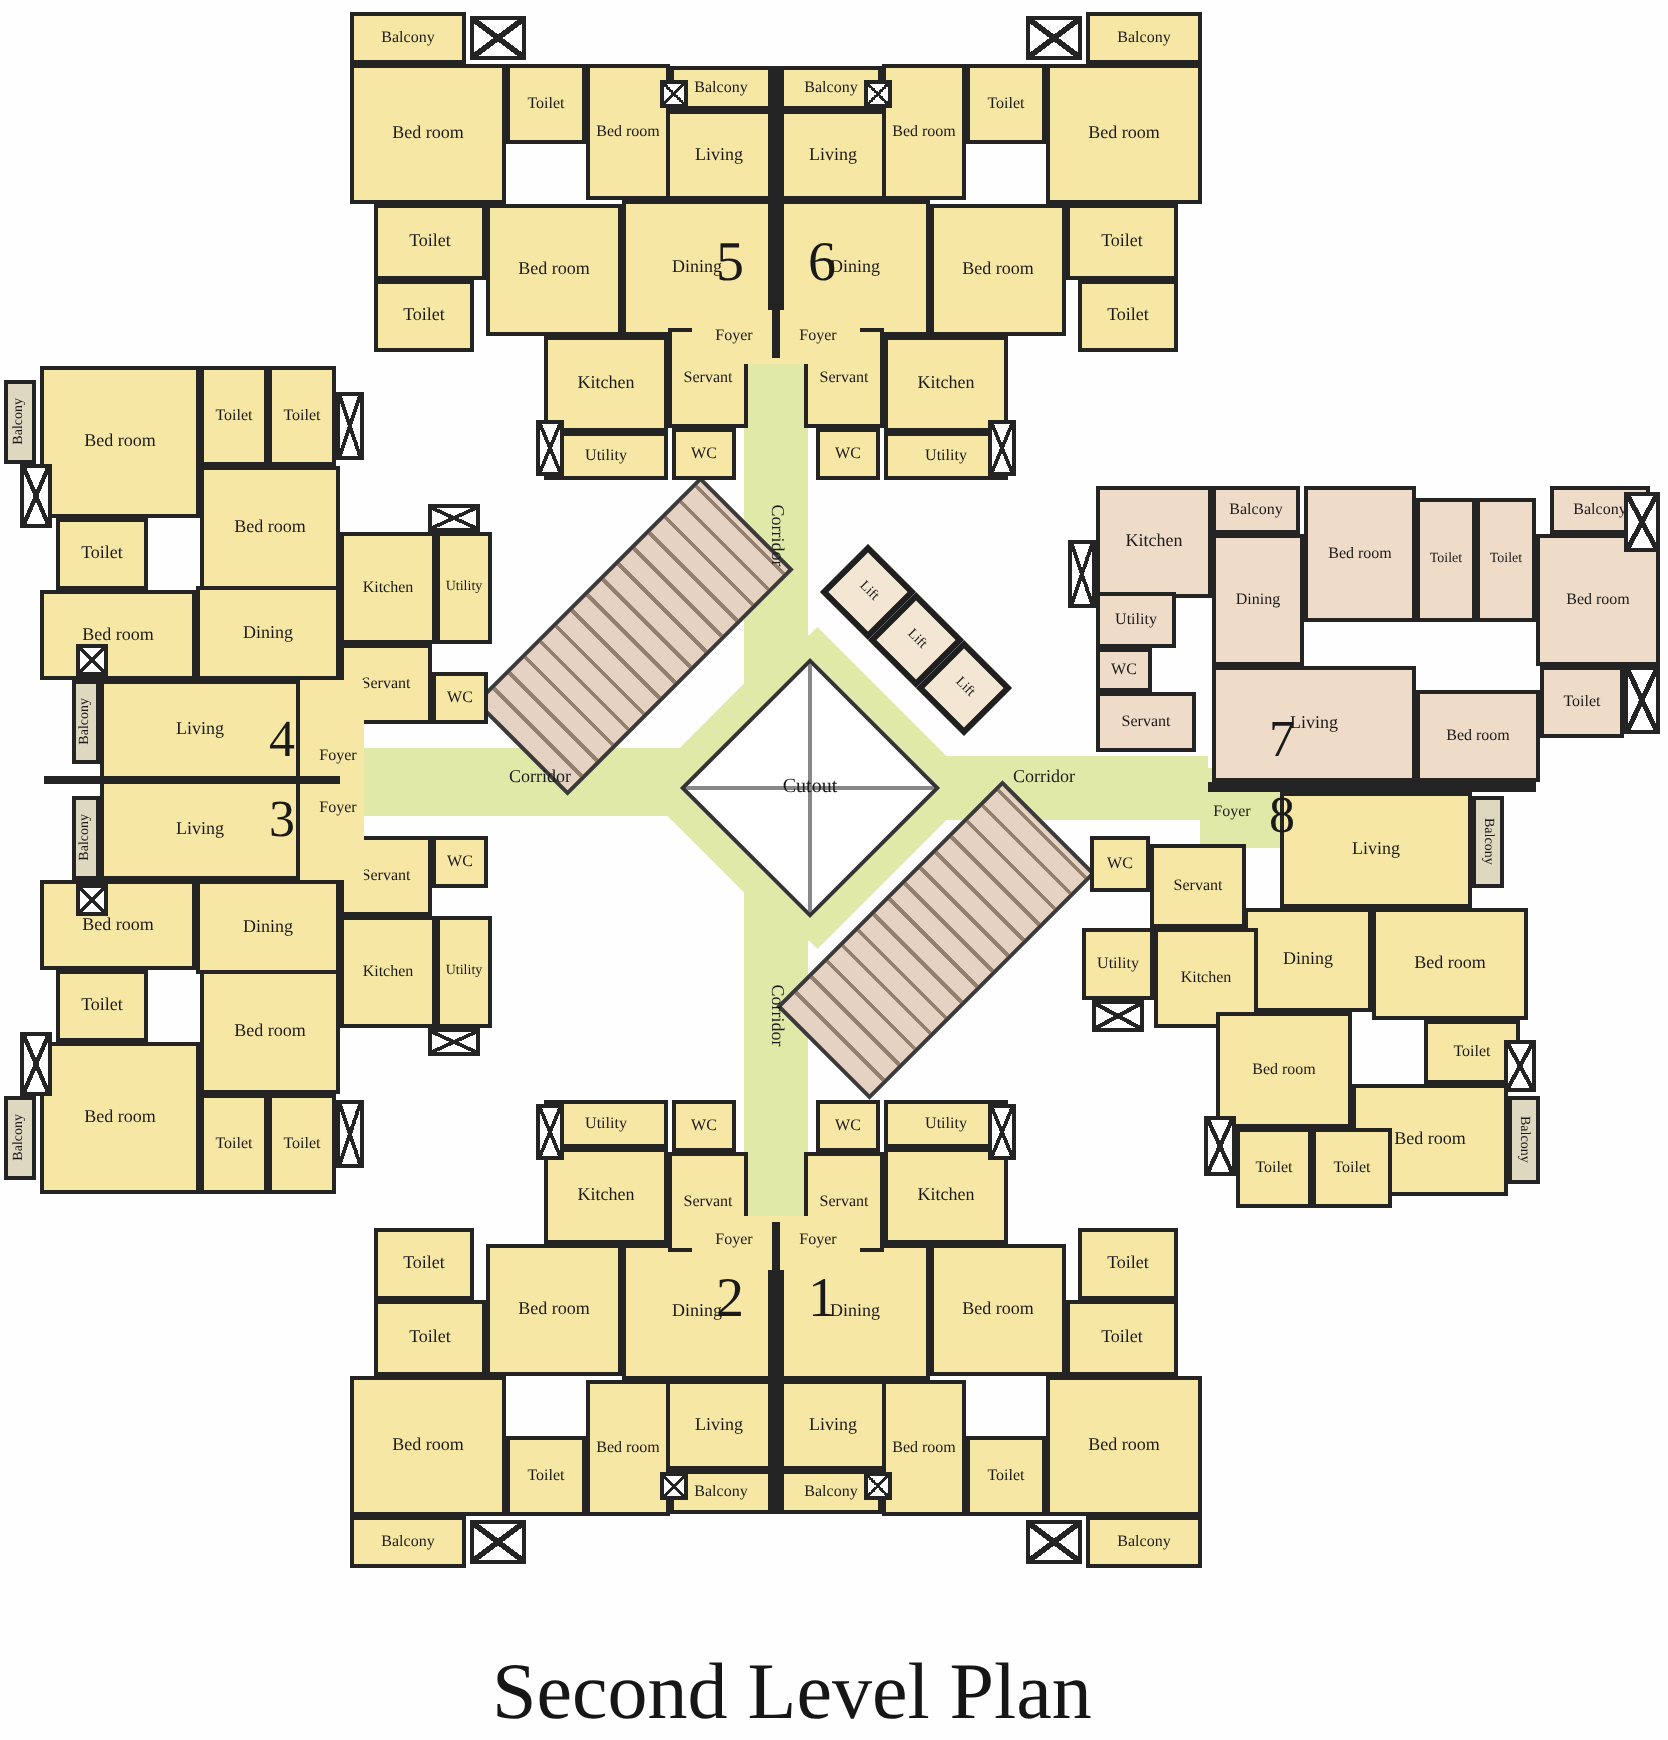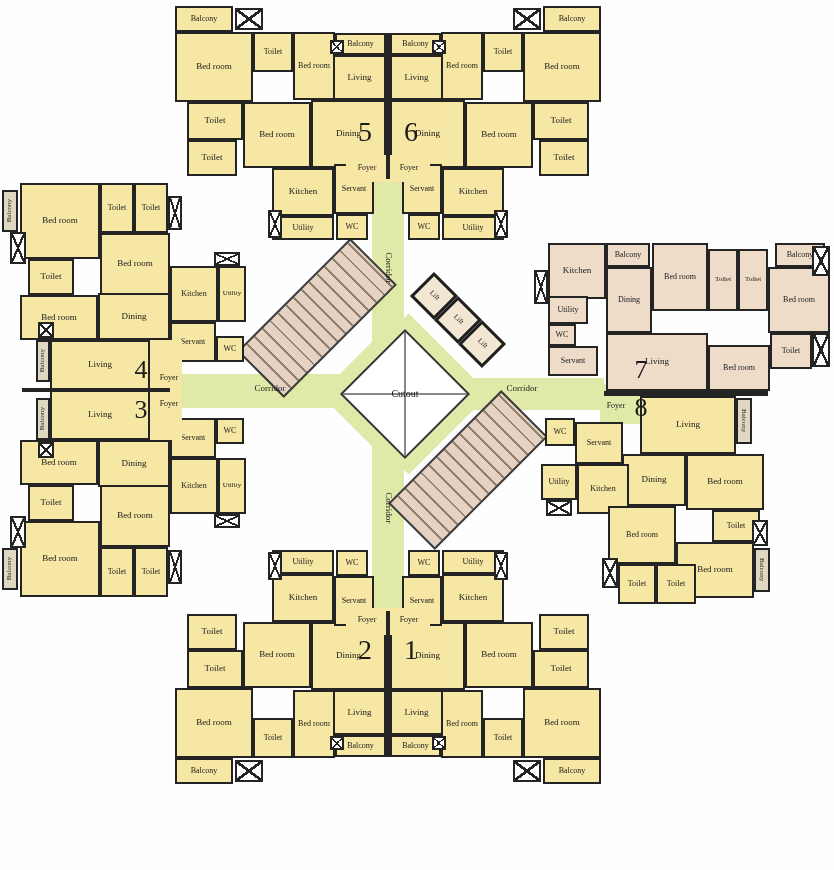--- a/index.html
+++ b/index.html
@@ -30,20 +30,21 @@
       linear-gradient(-45deg, transparent 49.2%, #888 49.2%, #888 50.8%, transparent 50.8%),
       #fff;}
   .title-part{position:absolute;color:#161616;}
   #title-tower{left:85px;top:812px;font-size:40px;}
   #title-plan{left:246px;top:822px;font-size:40px;}
 </style>
 </head>
 <body>
 
 <div id="plan" style="--yellow: #F7E7A4; --pink: #EEDCC9; --green: #E1E9A9; --bal: #DFD8C0; --wall: #242424; --stairf: #E6D2C2; --stairl: #94806E; --lift: #F3E7D4;">
+  <span class="title-part" id="title-plan">Second Level Plan</span>
 <div class="el f-g" style="left: 372px; top: 182px; width: 32px; height: 196px;"></div>
     <div class="el f-g" style="left: 372px; top: 404px; width: 32px; height: 208px;"></div>
     <div class="el f-g" style="left: 182px; top: 374px; width: 190px; height: 34px;"></div>
     <div class="el f-g" style="left: 404px; top: 378px; width: 200px; height: 32px;"></div>
     <div class="el f-g" style="left: 317px; top: 348px; width: 110px; height: 30px; transform: rotate(-45deg);"></div>
     <div class="el f-g" style="left: 382px; top: 348px; width: 110px; height: 30px; transform: rotate(45deg);"></div>
     <div class="el f-g" style="left: 317px; top: 410px; width: 110px; height: 30px; transform: rotate(45deg);"></div>
     <div class="el f-g" style="left: 382px; top: 410px; width: 110px; height: 30px; transform: rotate(-45deg);"></div>
     <div class="el f-g" style="left: 600px; top: 384px; width: 44px; height: 40px;"></div>
     <div class="el stair" style="left: 237px; top: 285px; width: 160px; height: 66px; transform: rotate(-45deg);"></div>

